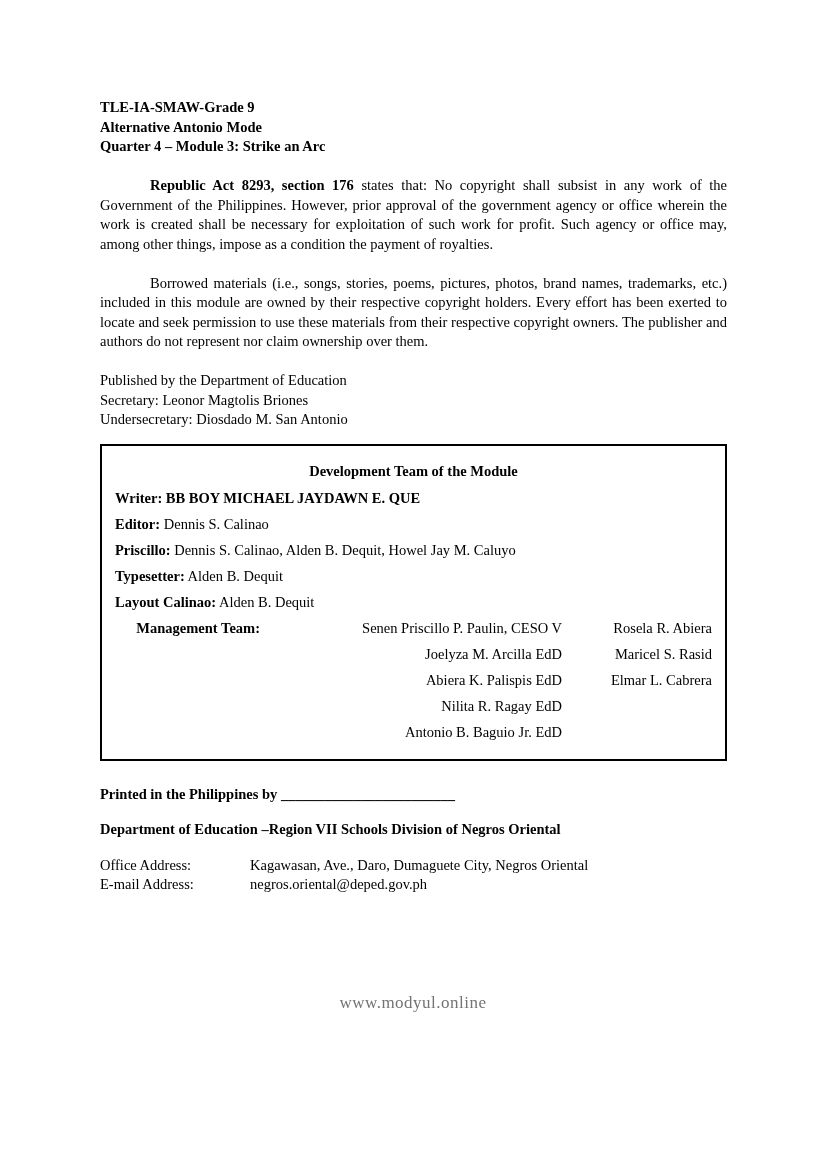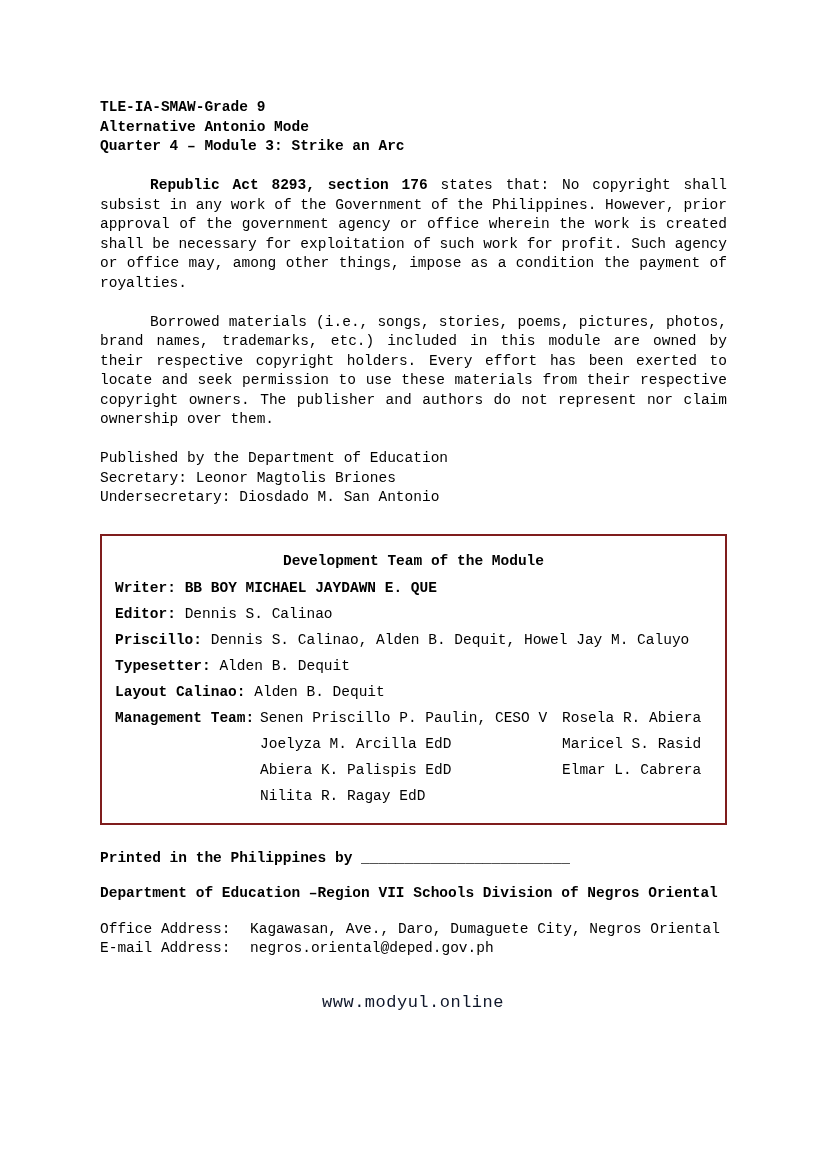--- a/index.html
+++ b/index.html
@@ -4,52 +4,53 @@
 <style>
   * { margin: 0; padding: 0; box-sizing: border-box; }
   html, body { background: #ffffff; }
   .page {
     position: relative;
     width: 826px;
     height: 1046px;
     margin: 0 auto;
     background: #ffffff;
     color: #000000;
-    font-family: Liberation Mono, monospace;
+    font-family: Liberation Serif, serif;
     font-size: 14.5px;
     line-height: 19.5px;
     overflow: hidden;
   }
   .content { padding: 98px 99px 0 100px; }
   .bold { font-weight: bold; }
   .doc-header { font-weight: bold; margin-bottom: 19.5px; }
   .para { text-align: justify; text-indent: 50px; margin-bottom: 19.5px; }
-  .pub-block { margin-bottom: 26px; }
+  .pub-block { margin-bottom: 14px; }
   .team-box {
-    border: 2px solid #7f1d1d;
+    border: 2px solid #000000;
     padding: 12px 13px 14px 13px;
     margin-bottom: 24px;
   }
   .box-title { text-align: center; font-weight: bold; line-height: 27px; }
   .team-row { line-height: 26px; white-space: nowrap; }
   .mgmt-grid {
     display: grid;
     grid-template-columns: 145px 302px 1fr;
     line-height: 26px;
+    text-align: right;
   }
   .mgmt-grid span { white-space: nowrap; }
   .printed-line { font-weight: bold; margin-bottom: 16px; }
   .division-line { font-weight: bold; margin-bottom: 16px; }
   .contact-row { display: grid; grid-template-columns: 150px 1fr; line-height: 19.5px; }
   .watermark {
     position: absolute;
     left: 0; right: 0;
     bottom: 34px;
     text-align: center;
-    color: #0f172a;
+    color: #737373;
     font-size: 17px;
     letter-spacing: 0.5px;
   }
 </style>
 </head>
 <body>
 
 <div class="page">
   <div class="content">
 
@@ -93,20 +94,21 @@
 
         <span></span>
         <span>Abiera K. Palispis EdD</span>
         <span>Elmar L. Cabrera</span>
 
         <span></span>
         <span>Nilita R. Ragay EdD</span>
         <span></span>
 
         <span></span>
+        <span>Antonio B. Baguio Jr. EdD</span>
         <span></span>
       </div>
     </div>
 
     <div class="printed-line"><span>Printed in the Philippines by </span><span>________________________</span></div>
 
     <div class="division-line">Department of Education –Region VII Schools Division of Negros Oriental</div>
 
     <div>
       <div class="contact-row">

